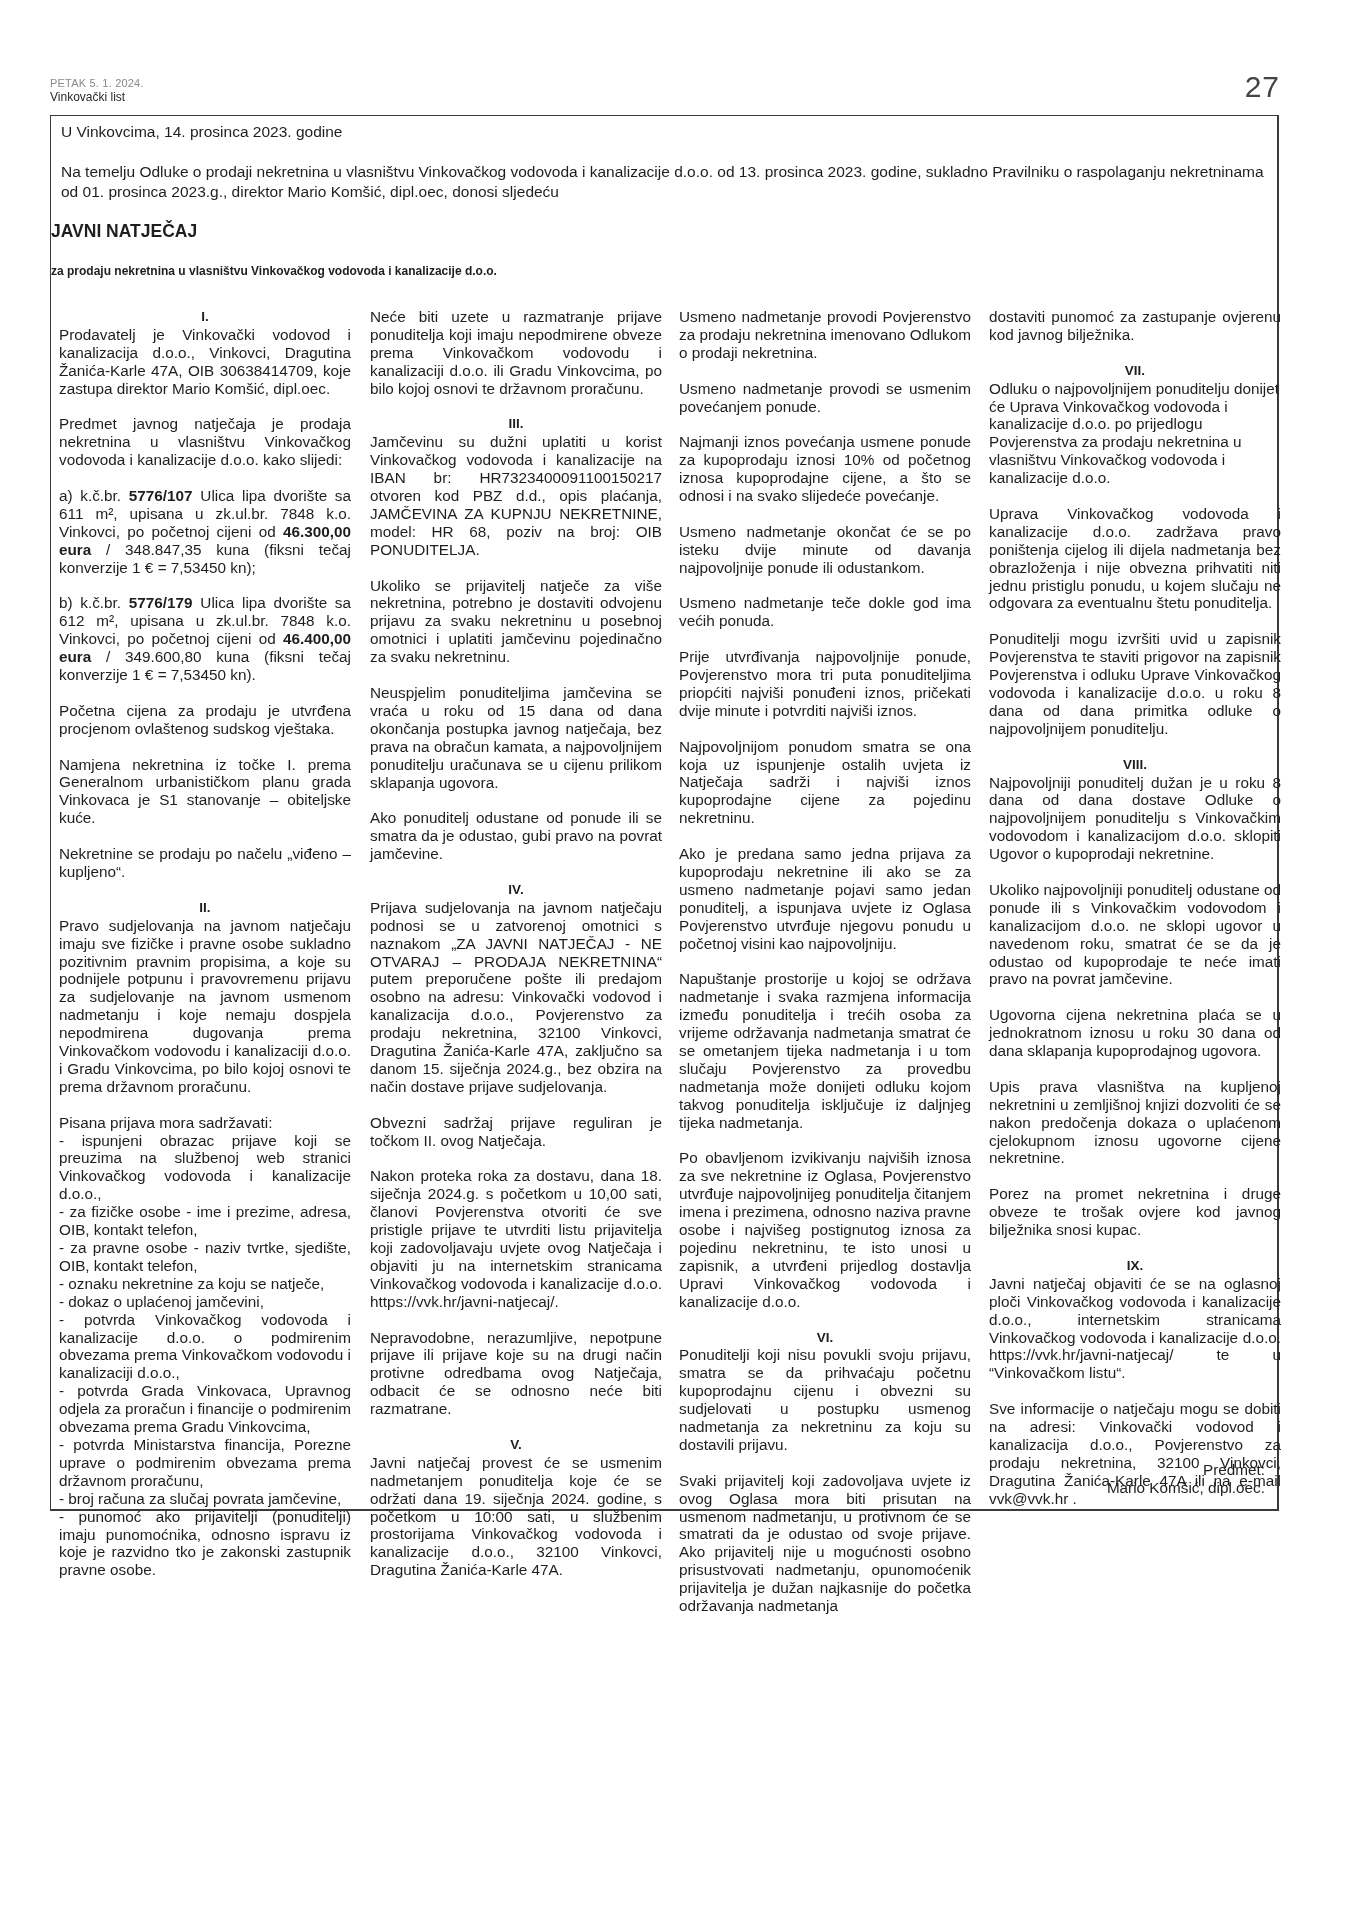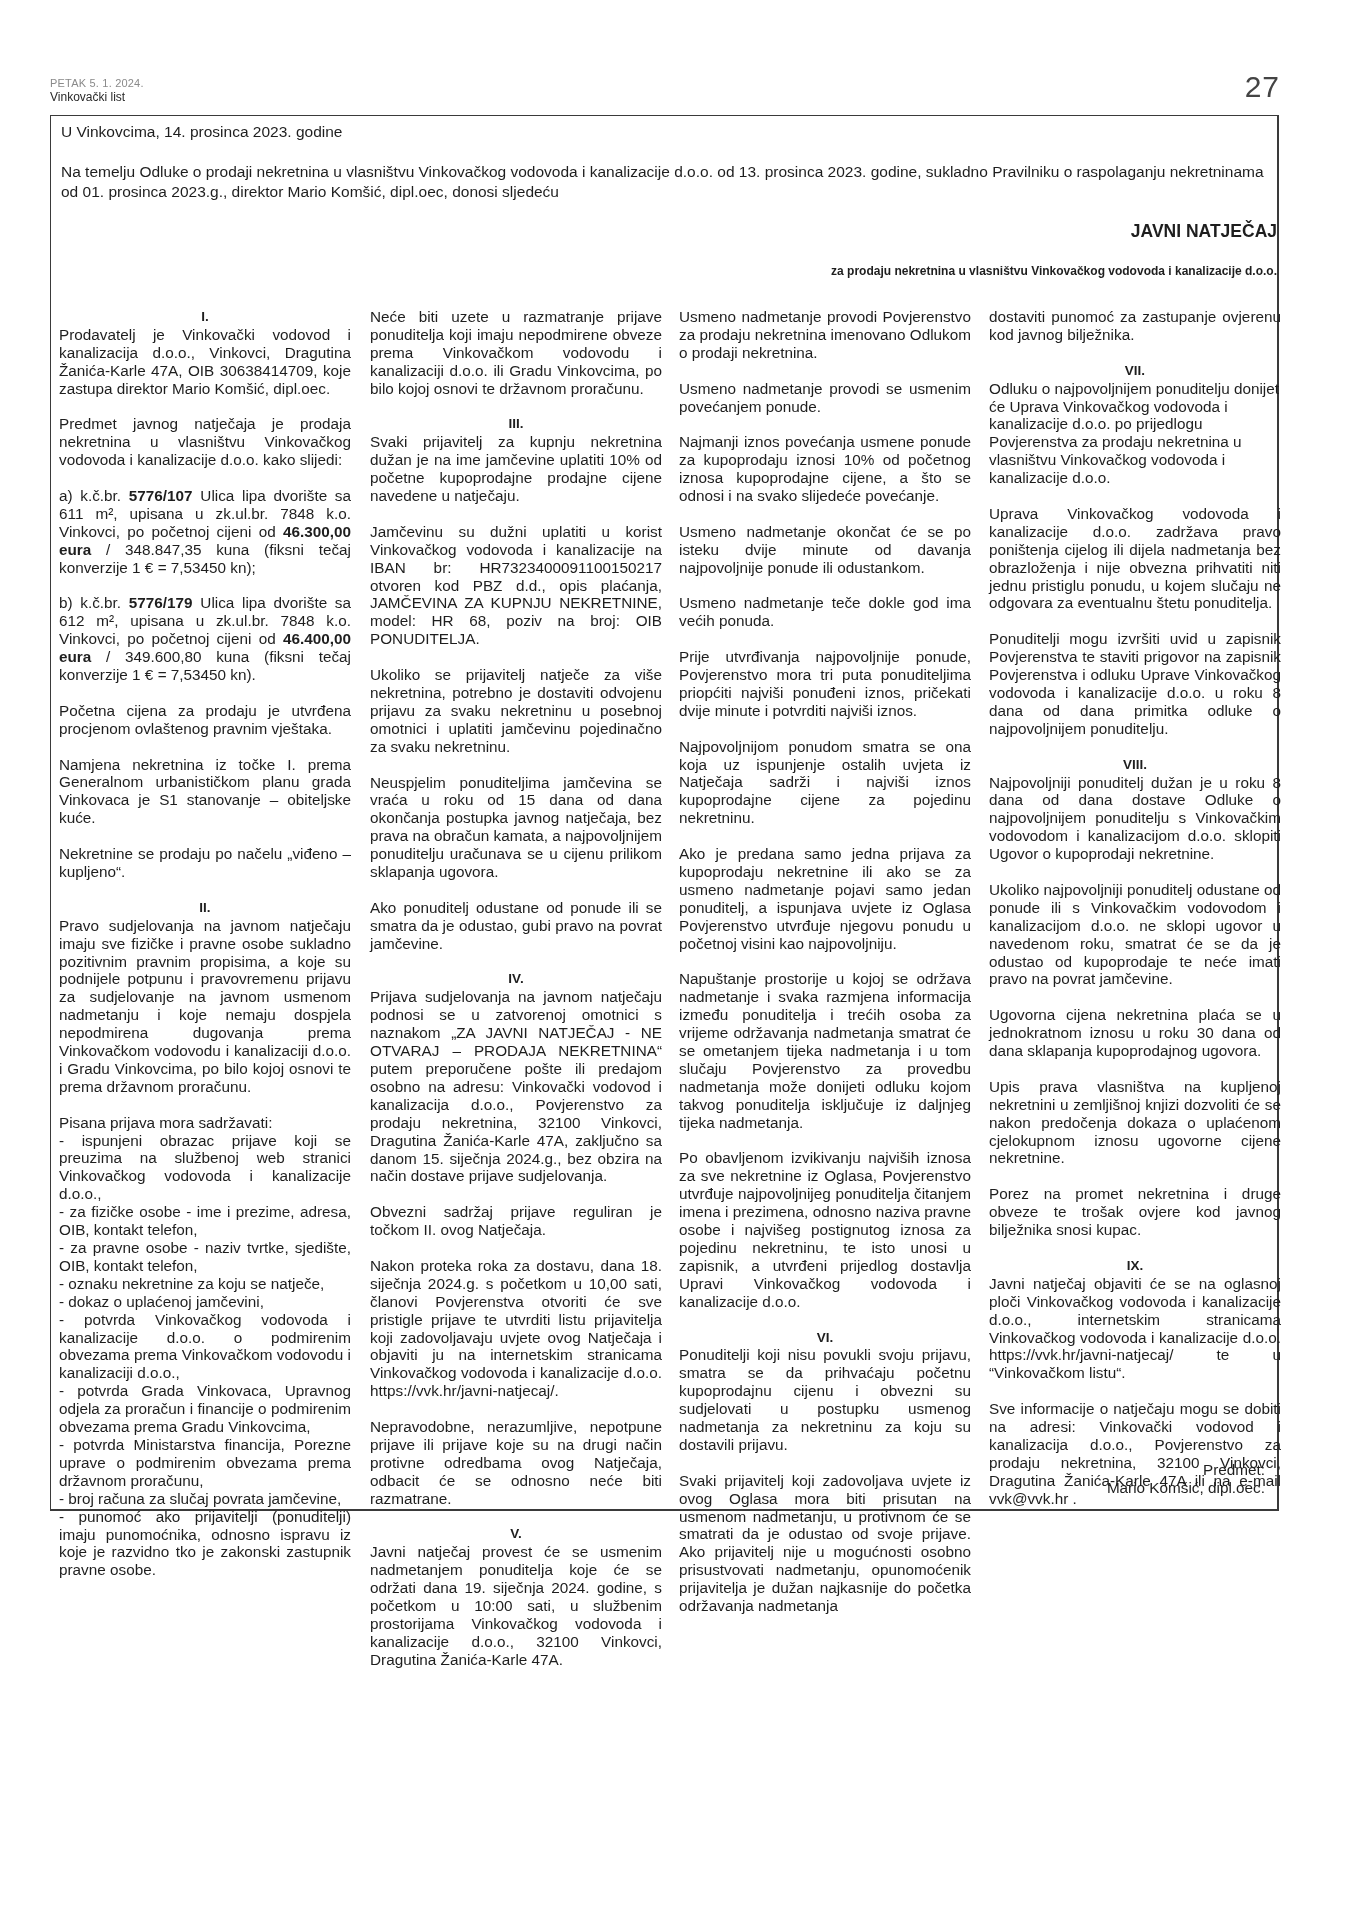--- a/index.html
+++ b/index.html
@@ -5,21 +5,21 @@
   html, body { margin:0; padding:0; background:#ffffff; }
   body { width:1354px; height:1920px; position:relative; overflow:hidden;
          font-family:"Liberation Sans", "DejaVu Sans", sans-serif; color:#1e1e1e; }
   .masthead-date { position:absolute; left:50px; top:77px; font-size:11px; color:#8a8a8a; letter-spacing:0.2px; }
   .masthead-paper { position:absolute; left:50px; top:90px; font-size:12px; color:#2a2a2a; }
   .page-number { position:absolute; right:74px; top:70px; font-size:30px; font-weight:400; color:#444; letter-spacing:1px; }
   .frame { position:absolute; left:50px; top:115px; width:1229px; height:1396px;
            border:1.5px solid #3a3a3a; box-sizing:border-box; border-right-width:2px; border-bottom-width:2.5px; }
   .place-date { position:absolute; left:10px; top:7px; font-size:15.5px; }
   .preamble { position:absolute; left:10px; top:46px; width:1205px; font-size:15.5px; line-height:20px; }
-  .title { position:absolute; left:0; width:100%; text-align:right; font-weight:bold; }
+  .title { position:absolute; left:0; width:100%; text-align:left; font-weight:bold; }
   .title-main { top:105px; font-size:17.5px; }
   .title-sub { top:148px; font-size:12px; }
   .col { position:absolute; top:192px; width:292px; font-size:15.3px; line-height:17.9px;
          text-align:justify; }
   .col1 { left:8px; }
   .col2 { left:319px; }
   .col3 { left:628px; }
   .col4 { left:938px; }
   .blk { margin:0 0 17.9px 0; }
   .blk.tight { margin-bottom:0; }
@@ -41,42 +41,41 @@
   <div class="preamble">Na temelju Odluke o prodaji nekretnina u vlasništvu Vinkovačkog vodovoda i kanalizacije d.o.o. od 13. prosinca 2023. godine, sukladno Pravilniku o raspolaganju nekretninama od 01. prosinca 2023.g., direktor Mario Komšić, dipl.oec, donosi sljedeću</div>
   <div class="title title-main">JAVNI NATJEČAJ</div>
   <div class="title title-sub">za prodaju nekretnina u vlasništvu Vinkovačkog vodovoda i kanalizacije d.o.o.</div>
 
   <div class="col col1">
     <p class="sec">I.</p>
     <p class="blk">Prodavatelj je Vinkovački vodovod i kanalizacija d.o.o., Vinkovci, Dragutina Žanića-Karle 47A, OIB 30638414709, koje zastupa direktor Mario Komšić, dipl.oec.</p>
     <p class="blk">Predmet javnog natječaja je prodaja nekretnina u vlasništvu Vinkovačkog vodovoda i kanalizacije d.o.o. kako slijedi:</p>
     <p class="blk"><span>a) k.č.br. </span><b>5776/107</b><span> Ulica lipa dvorište sa 611 m², upisana u zk.ul.br. 7848 k.o. Vinkovci, po početnoj cijeni od </span><b>46.300,00 eura</b><span> / 348.847,35 kuna (fiksni tečaj konverzije 1 € = 7,53450 kn);</span></p>
     <p class="blk"><span>b) k.č.br. </span><b>5776/179</b><span> Ulica lipa dvorište sa 612 m², upisana u zk.ul.br. 7848 k.o. Vinkovci, po početnoj cijeni od </span><b>46.400,00 eura</b><span> / 349.600,80 kuna (fiksni tečaj konverzije 1 € = 7,53450 kn).</span></p>
-    <p class="blk">Početna cijena za prodaju je utvrđena procjenom ovlaštenog pravnim vještaka.</p>
+    <p class="blk">Početna cijena za prodaju je utvrđena procjenom ovlaštenog sudskog vještaka.</p>
     <p class="blk">Namjena nekretnina iz točke I. prema Generalnom urbanističkom planu grada Vinkovaca je S1 stanovanje – obiteljske kuće.</p>
     <p class="blk">Nekretnine se prodaju po načelu „viđeno – kupljeno“.</p>
     <p class="sec">II.</p>
     <p class="blk">Pravo sudjelovanja na javnom natječaju imaju sve fizičke i pravne osobe sukladno pozitivnim pravnim propisima, a koje su podnijele potpunu i pravovremenu prijavu za sudjelovanje na javnom usmenom nadmetanju i koje nemaju dospjela nepodmirena dugovanja prema Vinkovačkom vodovodu i kanalizaciji d.o.o. i Gradu Vinkovcima, po bilo kojoj osnovi te prema državnom proračunu.</p>
     <p class="li">Pisana prijava mora sadržavati:</p>
     <p class="li">- ispunjeni obrazac prijave koji se preuzima na službenoj web stranici Vinkovačkog vodovoda i kanalizacije d.o.o.,</p>
     <p class="li">- za fizičke osobe - ime i prezime, adresa, OIB, kontakt telefon,</p>
     <p class="li">- za pravne osobe - naziv tvrtke, sjedište, OIB, kontakt telefon,</p>
     <p class="li">- oznaku nekretnine za koju se natječe,</p>
     <p class="li">- dokaz o uplaćenoj jamčevini,</p>
     <p class="li">- potvrda Vinkovačkog vodovoda i kanalizacije d.o.o. o podmirenim obvezama prema Vinkovačkom vodovodu i kanalizaciji d.o.o.,</p>
     <p class="li">- potvrda Grada Vinkovaca, Upravnog odjela za proračun i financije o podmirenim obvezama prema Gradu Vinkovcima,</p>
     <p class="li">- potvrda Ministarstva financija, Porezne uprave o podmirenim obvezama prema državnom proračunu,</p>
     <p class="li">- broj računa za slučaj povrata jamčevine,</p>
     <p class="li">- punomoć ako prijavitelji (ponuditelji) imaju punomoćnika, odnosno ispravu iz koje je razvidno tko je zakonski zastupnik pravne osobe.</p>
   </div>
 
   <div class="col col2">
     <p class="blk gap-before" style="margin-top:0;">Neće biti uzete u razmatranje prijave ponuditelja koji imaju nepodmirene obveze prema Vinkovačkom vodovodu i kanalizaciji d.o.o. ili Gradu Vinkovcima, po bilo kojoj osnovi te državnom proračunu.</p>
     <p class="sec">III.</p>
-    <p class="blk">Svaki prijavitelj za kupnju nekretnina dužan je na ime jamčevine uplatiti 10% od početne kupoprodajne prodajne cijene navedene u natječaju.</p>
     <p class="blk">Jamčevinu su dužni uplatiti u korist Vinkovačkog vodovoda i kanalizacije na IBAN br: HR7323400091100150217 otvoren kod PBZ d.d., opis plaćanja, JAMČEVINA ZA KUPNJU NEKRETNINE, model: HR 68, poziv na broj: OIB PONUDITELJA.</p>
     <p class="blk">Ukoliko se prijavitelj natječe za više nekretnina, potrebno je dostaviti odvojenu prijavu za svaku nekretninu u posebnoj omotnici i uplatiti jamčevinu pojedinačno za svaku nekretninu.</p>
     <p class="blk">Neuspjelim ponuditeljima jamčevina se vraća u roku od 15 dana od dana okončanja postupka javnog natječaja, bez prava na obračun kamata, a najpovoljnijem ponuditelju uračunava se u cijenu prilikom sklapanja ugovora.</p>
     <p class="blk">Ako ponuditelj odustane od ponude ili se smatra da je odustao, gubi pravo na povrat jamčevine.</p>
     <p class="sec">IV.</p>
     <p class="blk">Prijava sudjelovanja na javnom natječaju podnosi se u zatvorenoj omotnici s naznakom „ZA JAVNI NATJEČAJ - NE OTVARAJ – PRODAJA NEKRETNINA“ putem preporučene pošte ili predajom osobno na adresu: Vinkovački vodovod i kanalizacija d.o.o., Povjerenstvo za prodaju nekretnina, 32100 Vinkovci, Dragutina Žanića-Karle 47A, zaključno sa danom 15. siječnja 2024.g., bez obzira na način dostave prijave sudjelovanja.</p>
     <p class="blk">Obvezni sadržaj prijave reguliran je točkom II. ovog Natječaja.</p>
     <p class="blk">Nakon proteka roka za dostavu, dana 18. siječnja 2024.g. s početkom u 10,00 sati, članovi Povjerenstva otvoriti će sve pristigle prijave te utvrditi listu prijavitelja koji zadovoljavaju uvjete ovog Natječaja i objaviti ju na internetskim stranicama Vinkovačkog vodovoda i kanalizacije d.o.o. https://vvk.hr/javni-natjecaj/.</p>
     <p class="blk">Nepravodobne, nerazumljive, nepotpune prijave ili prijave koje su na drugi način protivne odredbama ovog Natječaja, odbacit će se odnosno neće biti razmatrane.</p>
     <p class="sec">V.</p>

